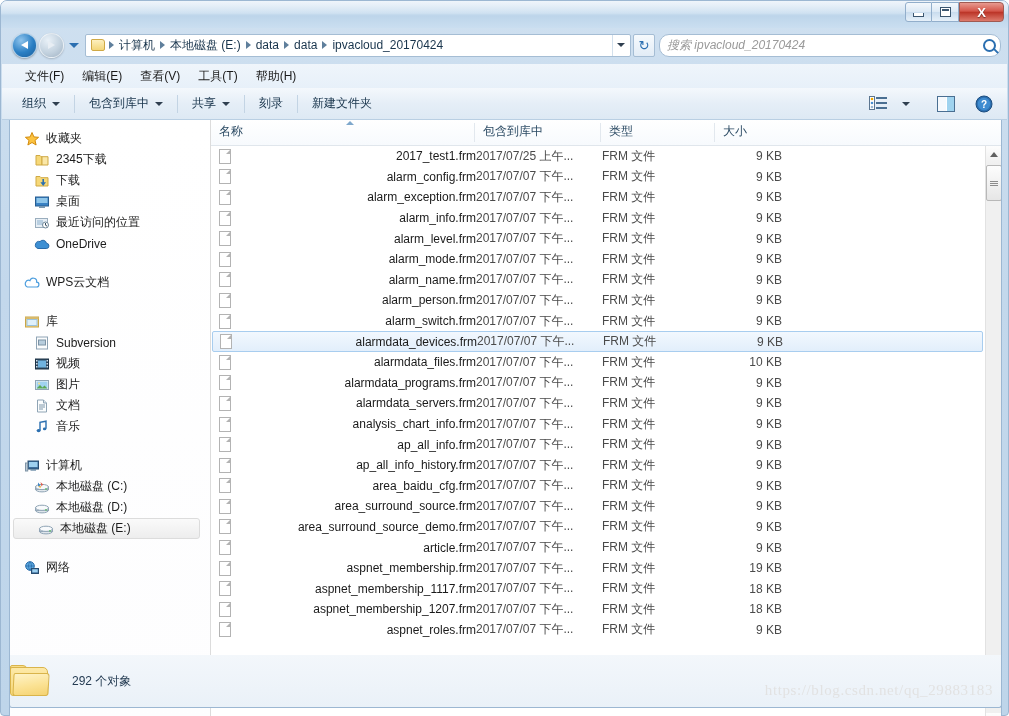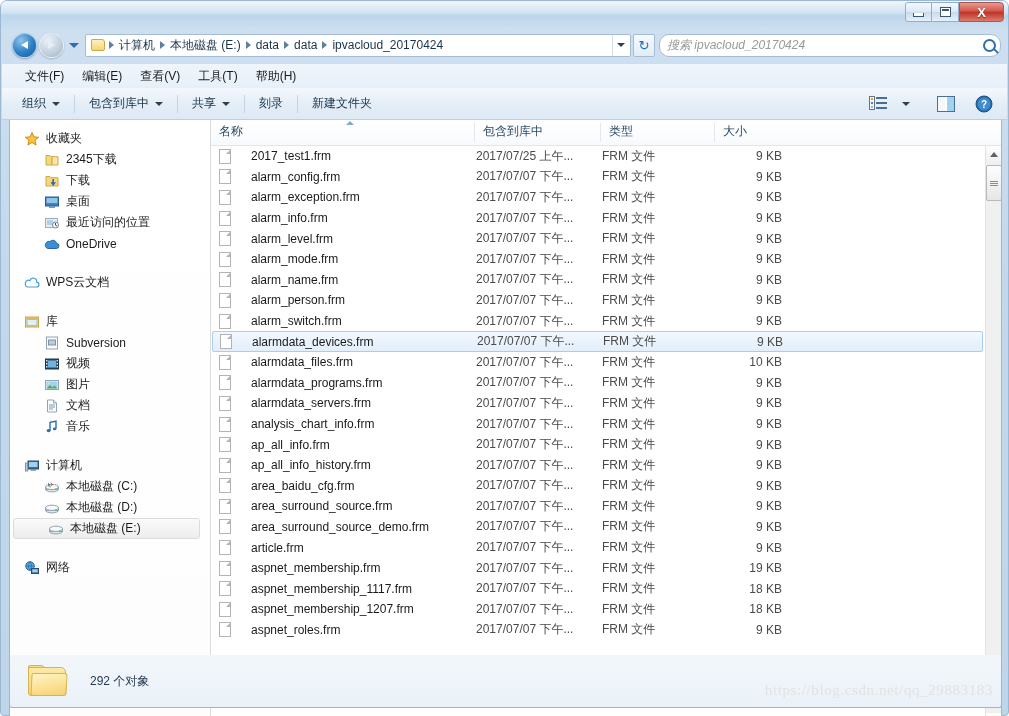--- a/index.html
+++ b/index.html
@@ -170,21 +170,21 @@
     background: linear-gradient(180deg,#ffffff 0%, #fdfdfe 100%);
     border-right: 1px solid #dcdcdc;
     padding-top: 8px; overflow:hidden; position:relative;
   }
   .nav-group { margin-bottom: 2px; }
   .nav-row {
     display:flex; align-items:center; height: 21px; padding-left: 22px; gap: 6px;
     font-size: 12px; color:#1c1c1c; white-space:nowrap;
   }
   .nav-row.head { padding-left: 14px; }
-  .nav-row.child { padding-left: 34px; }
+  .nav-row.child { padding-left: 24px; }
   .nav-row.selected {
     background: linear-gradient(180deg,#fafafa,#ededed);
     border:1px solid #dcdcdc; border-radius:3px;
     margin-left: 3px; margin-right: 10px; height: 21px;
   }
   .nav-spacer { height: 16px; }
   .ico { width:16px;height:16px;display:inline-block;flex:0 0 16px;position:relative; }
 
   
   #listpane { flex:1; position:relative; overflow:hidden; background:#fff; }
@@ -211,21 +211,21 @@
   #rows { position:absolute; left:0; top:26px; right:16px; bottom:0; }
   .row {
     display:flex; align-items:center; height: 20.6px;
     font-size: 12px; color:#1a1a1a; padding-left: 8px;
   }
   .row.selected {
     background: linear-gradient(180deg,#f2f8fe 0%, #e2eefb 100%);
     border:1px solid #a8cdef; border-radius: 2px;
     margin-left: 1px; margin-right: 2px; padding-left: 7px;
   }
-  .cell-name { display:flex; align-items:center; gap:20px; width: 257px; white-space:nowrap; overflow:hidden; }
+  .cell-name { display:flex; align-items:center; gap:20px; width: 257px; white-space:nowrap; overflow:hidden;justify-content:space-between; }
   .cell-date { width: 126px; color:#4a4a4a; }
   .cell-type { width: 114px; color:#4a4a4a; }
   .cell-size { width: 66px; text-align:right; color:#4a4a4a; }
   .fileicon {
     width:12px;height:15px; background:#fff; border:1px solid #b3b3b3; position:relative; flex:0 0 12px;
   }
   .fileicon::after{
     content:""; position:absolute; right:-1px; top:-1px;
     width:0;height:0;border-left:5px solid transparent;border-bottom:5px solid #b3b3b3;
   }
@@ -249,21 +249,21 @@
   }
   #sb-thumb .grip { width:8px; height:6px; }
   #sb-thumb .grip i { display:block; height:1px; background:#8c8c8c; margin:1px 0; }
   #sb-arrow-dn { position:absolute; bottom:0; left:0; }
 
   
   #statusbar {
     position:absolute; left:8px; top:654px; width:993px; height:53px;
     background: linear-gradient(180deg,#f3f7fb 0%, #eaf1f8 100%);
     border:1px solid #9cb7d2; border-top:none;
-    display:flex; align-items:center; padding-left: 18px;
+    display:flex; align-items:center; 
     border-radius: 0 0 3px 3px;
     overflow:hidden; position:absolute;
   }
   .folder-big {
     width: 40px; height: 32px; position:relative; flex:0 0 40px;
   }
   .folder-big .back {
     position:absolute; left:0; top:2px; width:38px; height:29px;
     background: linear-gradient(180deg,#fde9a8 0%, #f6d878 100%);
     border:1px solid #d9b44b; border-radius: 2px 5px 3px 3px;

